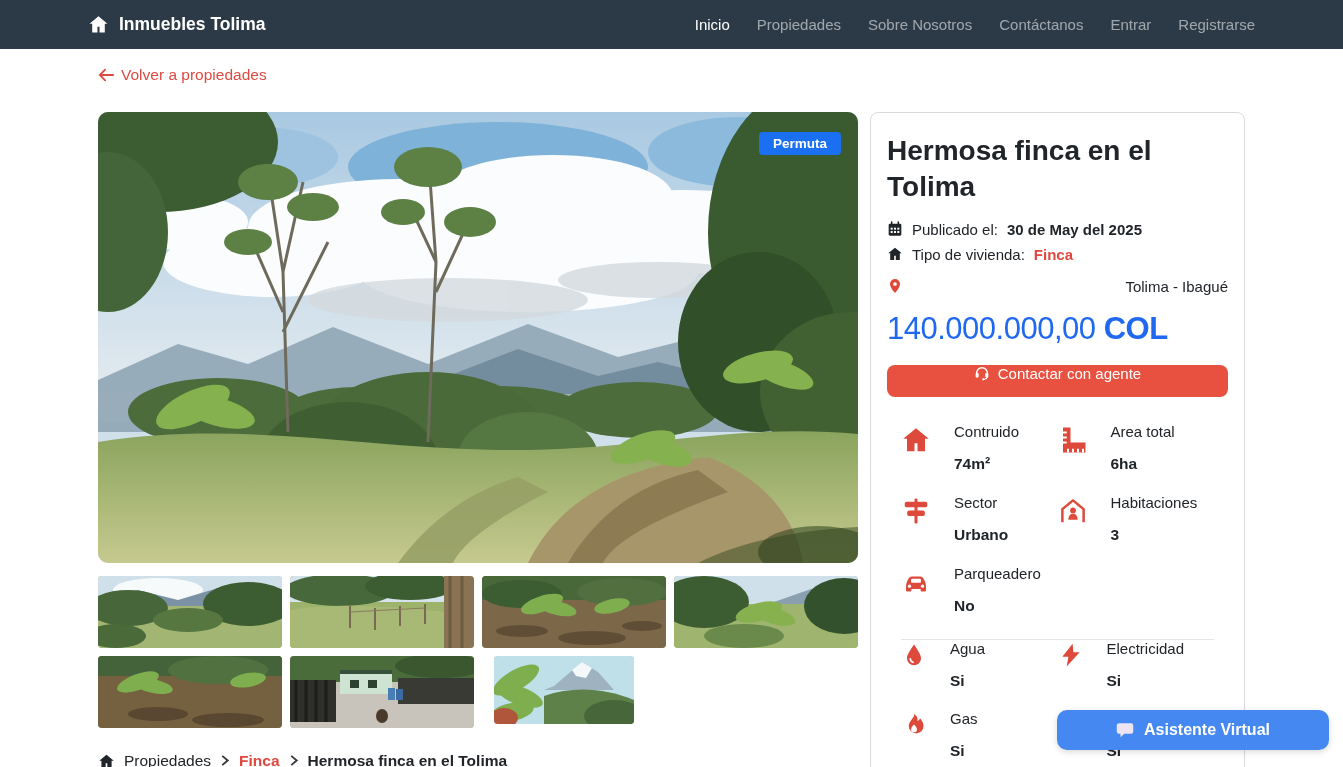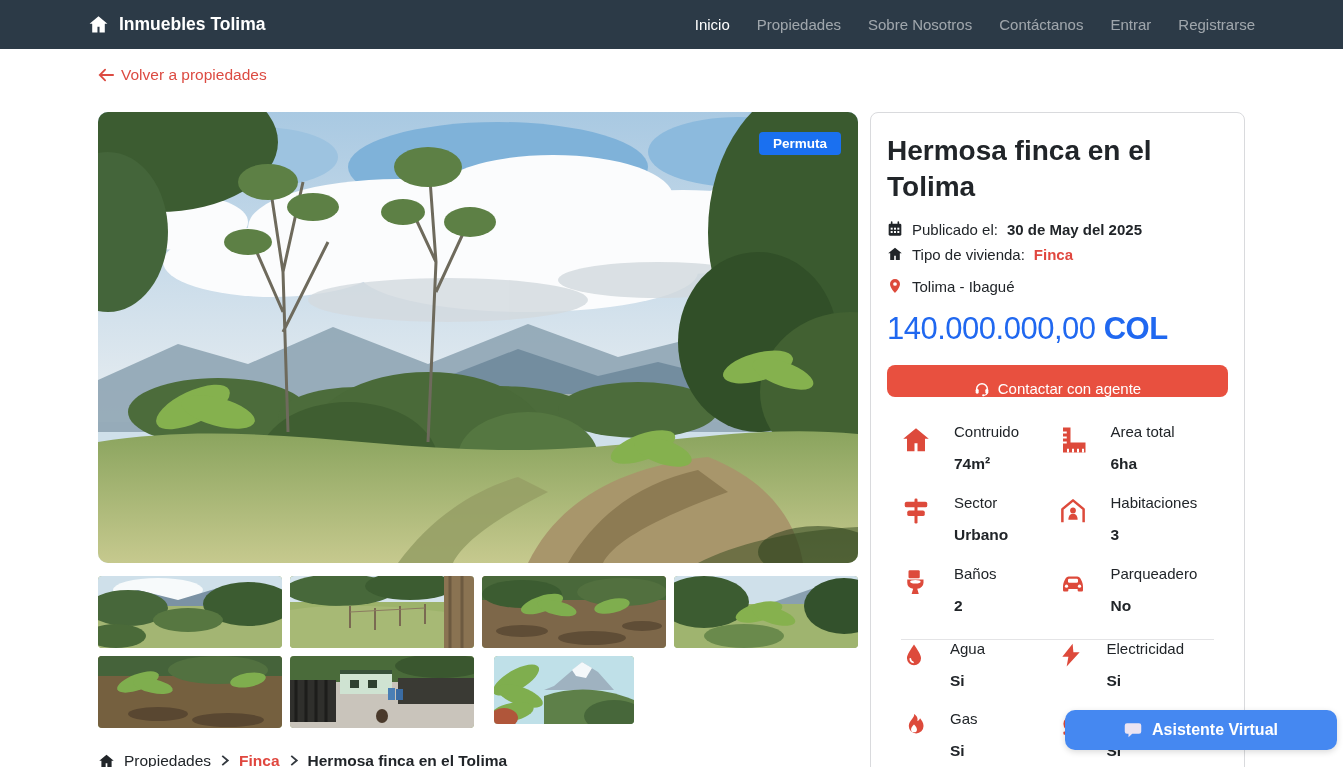--- a/index.html
+++ b/index.html
@@ -47,43 +47,43 @@
 
   
   .card { flex: 1; border: 1px solid #d9dadd; border-radius: 8px; padding: 20px 16px 70px;
     min-height: 720px; }
   .card h1 { font-size: 28px; line-height: 1.3; font-weight: 700; margin-bottom: 15px; }
   .meta-row { display: flex; align-items: center; gap: 9px; font-size: 15px; margin-bottom: 8px; }
   .meta-row svg { width: 16px; height: 16px; flex: none; }
   .meta-val { font-weight: 700; }
   .meta-val.green { color: #179a5f; }
   .meta-val.red { color: #e0473f; }
-  .loc-row { margin-top: 15px; margin-bottom: 16px; }
+  .loc-row { margin-top: 15px; margin-bottom: 16px; justify-content: space-between; }
   .price { font-size: 31px; color: #2068f0; margin: 10px 0 18px; letter-spacing: -.5px; }
   .price .cur { font-weight: 800; }
   .contact-btn { width: 100%; background: #e8503f; color: #fff; border: none; border-radius: 8px;
-    height: 32px; font-size: 15px; font-family: inherit; display: flex; align-items: flex-end;
+    height: 32px; font-size: 15px; font-family: inherit; display: flex; align-items: flex-start;
     justify-content: center; gap: 8px; cursor: pointer; }
   .contact-btn svg { width: 16px; height: 16px; }
 
   .details, .services { display: grid; grid-template-columns: 1fr 1fr; row-gap: 21px;
     padding: 0 14px; }
   .details { margin-top: 26px; }
   .d-item { display: flex; gap: 23px; align-items: flex-start; }
   .d-icon { width: 30px; height: 30px; flex: none; color: #dd4a3b; margin-top: 2px; }
   .d-icon svg { width: 100%; height: 100%; }
   .d-label { font-size: 15px; min-height: 19px; }
   .d-value { font-weight: 700; font-size: 15.5px; margin-top: 13px; }
   hr.sep { border: none; border-top: 1px solid #e4e4e6; margin: 24px 14px 0; }
   .services-heading { font-weight: 700; font-size: 15.5px; margin: 20px 14px 15px; }
   .services { row-gap: 20px; }
   .s-icon { width: 26px; height: 26px; }
 
   
-  .assistant { position: fixed; right: 6px; bottom: 17px; width: 272px; height: 40px;
+  .assistant { position: fixed; right: 14px; bottom: 17px; width: 272px; height: 40px;
     background: #4588f1; border: none; border-radius: 10px; color: #fff; font-weight: 700;
     font-size: 16px; font-family: inherit; display: flex; align-items: center; justify-content: center;
     gap: 10px; cursor: pointer; box-shadow: 0 2px 6px rgba(0,0,0,.15); z-index: 50; }
   .assistant svg { width: 18px; height: 16px; }
 </style>
 </head>
 <body>
 
 <nav class="navbar">
   <div class="nav-inner">
@@ -413,31 +413,20 @@
                   <path d="M12 14.2c-2.6 0-3.7 2.2-3.7 4.8h7.4c0-2.6-1.1-4.8-3.7-4.8z"></path>
                 </g>
               </svg></span>
           <div>
               <div class="d-label">Habitaciones</div>
               <div class="d-value">3</div>
             </div>
         </div>
         <div class="d-item">
           <span class="d-icon"><svg viewBox="0 0 24 24" fill="currentColor">
-                <rect x="6" y="2.5" width="9" height="6.5" rx="1"></rect>
-                <path d="M5 10h13v2.5a6 5 0 0 1-5 4.9l1.2 4.1H8.5l1.2-4.1A6 5 0 0 1 5 12.5V10z"></path>
-                <ellipse cx="11.5" cy="11.8" rx="4.2" ry="1.4" fill="#fff"></ellipse>
-              </svg></span>
-          <div>
-              <div class="d-label">Baños</div>
-              <div class="d-value">2</div>
-            </div>
-        </div>
-        <div class="d-item">
-          <span class="d-icon"><svg viewBox="0 0 24 24" fill="currentColor">
                 <path d="M4 15.5c0-2.8 1.3-5.2 2.3-6.8A2.7 2.7 0 0 1 8.5 7.5h7a2.7 2.7 0 0 1 2.2 1.2c1 1.6 2.3 4 2.3 6.8v3a1 1 0 0 1-1 1h-2.3a1 1 0 0 1-1-1v-1H8.3v1a1 1 0 0 1-1 1H5a1 1 0 0 1-1-1v-3z"></path>
                 <rect x="8" y="9.3" width="8" height="3.2" rx="1" fill="#fff"></rect>
                 <circle cx="6.8" cy="15.3" r="1.3" fill="#fff"></circle>
                 <circle cx="17.2" cy="15.3" r="1.3" fill="#fff"></circle>
               </svg></span>
           <div>
               <div class="d-label">Parqueadero</div>
               <div class="d-value">No</div>
             </div>
         </div>

